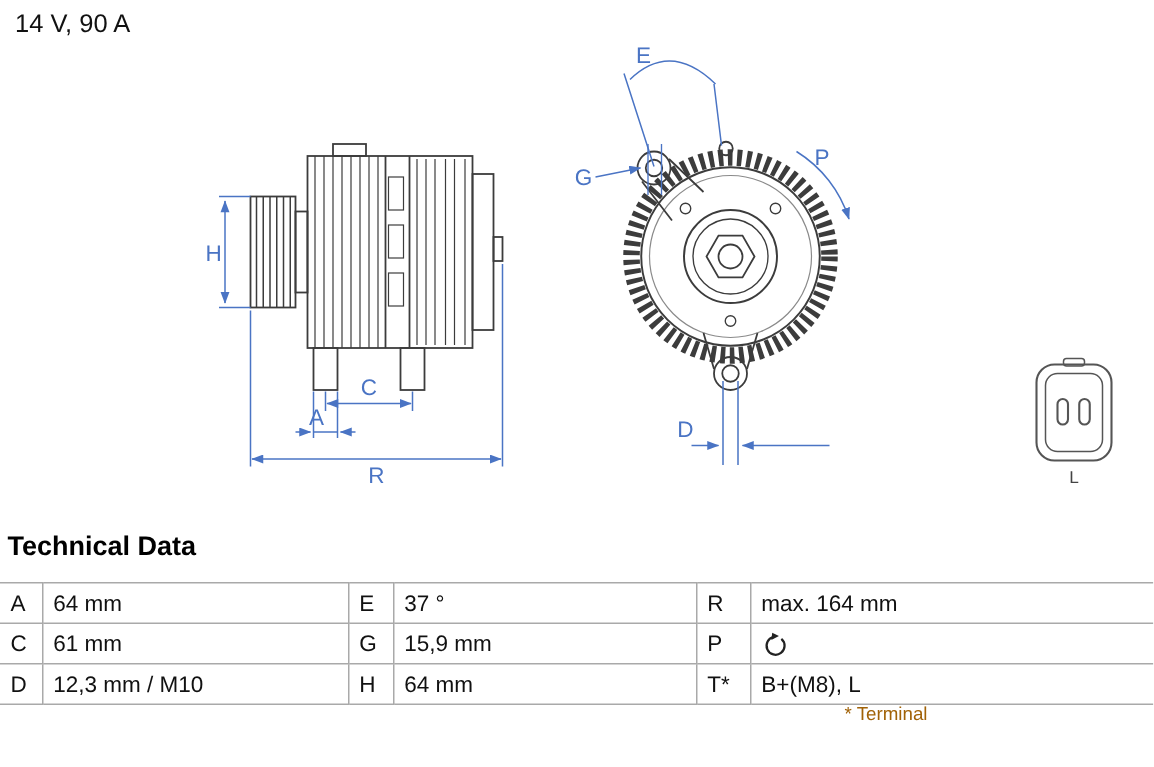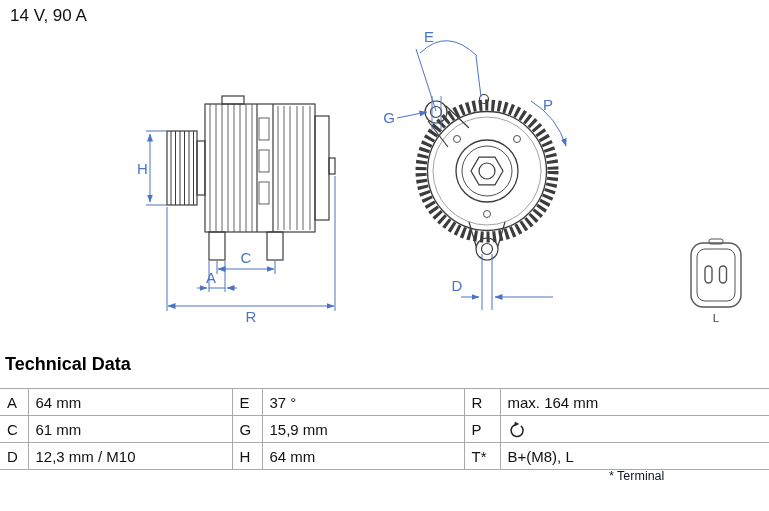--- a/index.html
+++ b/index.html
@@ -7,21 +7,21 @@
   .sheet{position:relative;width:769px;height:511px;overflow:hidden;background:#fff;}
   .rating{position:absolute;top:6px;left:10px;font-size:17px;color:#111;}
   svg.diagram{position:absolute;top:0;left:0;}
   .dimlbl{font-size:15px;fill:#4a74c4;font-family:"Liberation Sans",sans-serif;}
   .conlbl{font-size:11.5px;fill:#444;font-family:"Liberation Sans",sans-serif;}
   .tech-title{position:absolute;top:354px;left:5px;font-size:18px;font-weight:bold;color:#000;}
   table.tech{position:absolute;top:388px;left:0;width:769px;border-collapse:collapse;table-layout:fixed;font-size:15px;color:#111;}
   table.tech td{border:1px solid #a9a9a9;padding:2px 7px;height:22px;vertical-align:middle;white-space:nowrap;overflow:hidden;}
   table.tech td:first-child{border-left:none;}
   table.tech td:last-child{border-right:none;}
-  .footnote{position:absolute;top:469px;left:563px;font-size:12.5px;color:#0f172a;margin-left:46px;}
+  .footnote{position:absolute;top:469px;left:563px;font-size:12.5px;color:#a16207;}
   .rot-icon{display:inline-block;vertical-align:middle;}
 </style>
 </head>
 <body>
 
 <div class="sheet">
 
   <div class="rating">14 V, 90 A</div>
 
   <svg class="diagram" width="769" height="352" viewBox="0 0 769 352">

